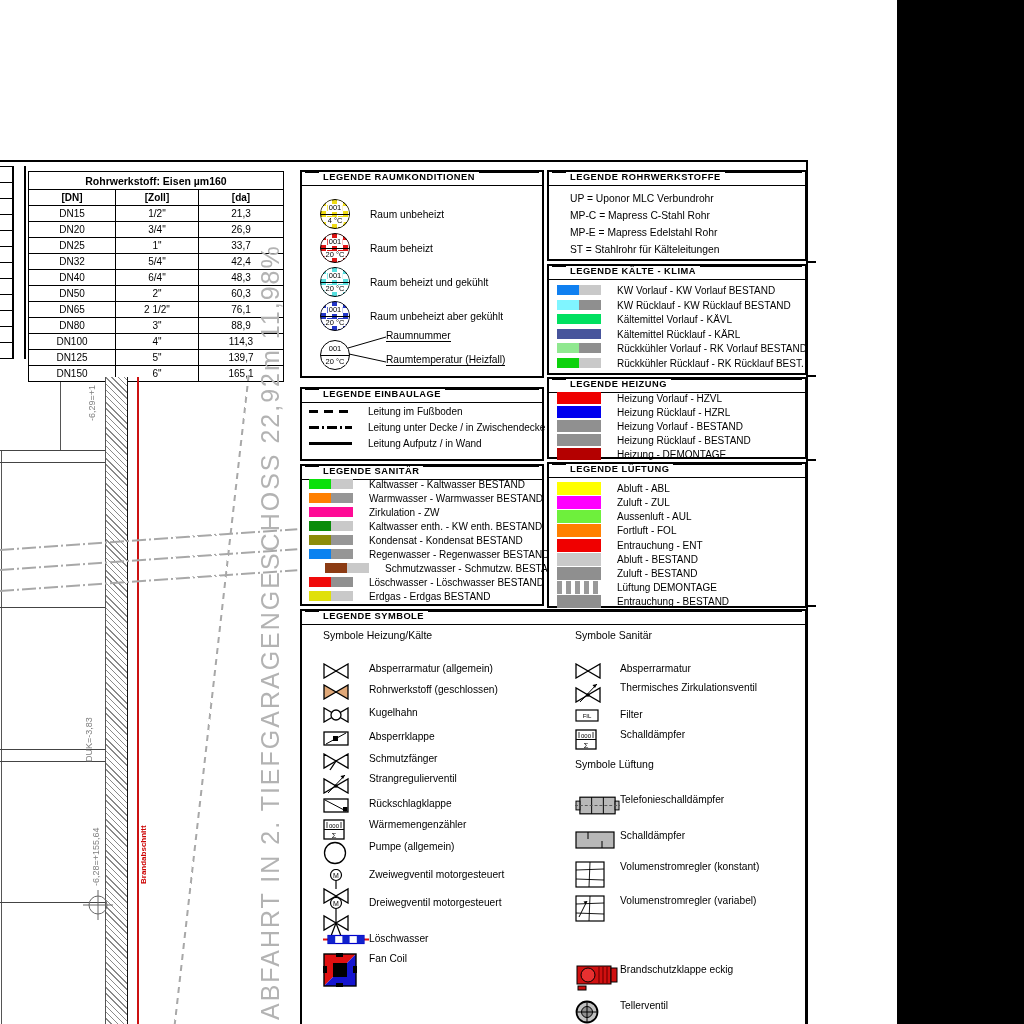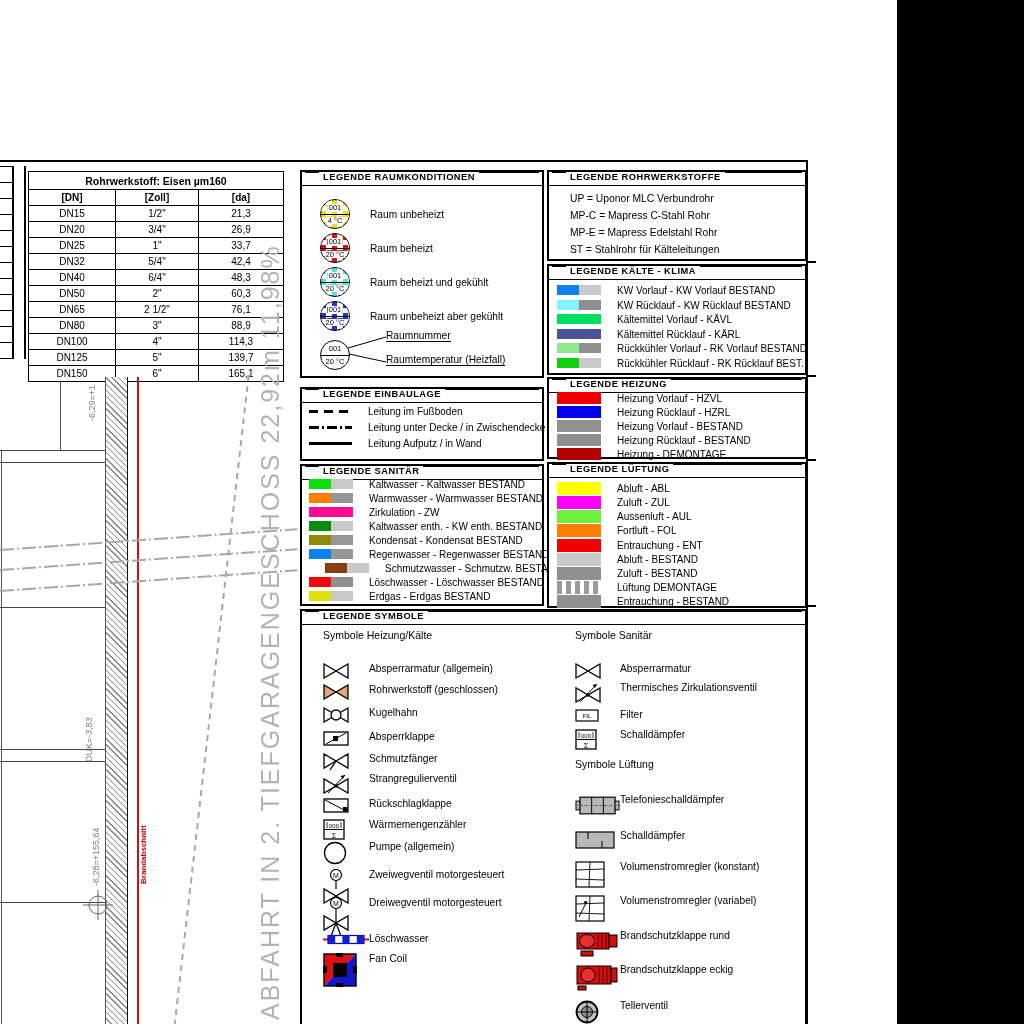--- a/index.html
+++ b/index.html
@@ -677,34 +677,20 @@
           <rect x="1" y="1" width="28" height="25" fill="#fff" stroke="#000" stroke-width="1.2"></rect>
           <line x1="15" y1="1" x2="14" y2="26" stroke="#000" stroke-width="0.9"></line>
           <line x1="1" y1="9" x2="29" y2="8" stroke="#000" stroke-width="0.9"></line>
           <line x1="1" y1="18" x2="29" y2="19" stroke="#000" stroke-width="0.9"></line>
           <line x1="4" y1="22" x2="12" y2="6" stroke="#000" stroke-width="1"></line>
           <path d="M12,6 l-3.5,0.5 l2,2.8 Z" fill="#000"></path>
         </svg>
       </span>
       <span class="slbl">Volumenstromregler (variabel)</span>
     </div>
-  <div class="srow" style="left:273px;top:319px">
-      <span class="sicon2">
-        <svg width="44" height="28" viewBox="0 0 44 28">
-          <rect x="2" y="3" width="32" height="16" fill="#d01010" stroke="#000" stroke-width="1"></rect>
-          <ellipse cx="12" cy="11" rx="7.5" ry="6.5" fill="#e83030" stroke="#000" stroke-width="1"></ellipse>
-          <line x1="23" y1="3" x2="23" y2="19" stroke="#700" stroke-width="1.2"></line>
-          <line x1="27" y1="3" x2="27" y2="19" stroke="#700" stroke-width="1.2"></line>
-          <line x1="31" y1="3" x2="31" y2="19" stroke="#700" stroke-width="1.2"></line>
-          <rect x="34" y="5" width="8" height="12" fill="#d01010" stroke="#000" stroke-width="1"></rect>
-          <rect x="6" y="21" width="12" height="5" fill="#d01010" stroke="#000" stroke-width="1"></rect>
-        </svg>
-      </span>
-      <span class="slbl">Brandschutzklappe rund</span>
-    </div>
   <div class="srow" style="left:273px;top:353px">
       <span class="sicon2">
         <svg width="44" height="27" viewBox="0 0 44 27">
           <rect x="2" y="2" width="34" height="18" fill="#d01010" stroke="#000" stroke-width="1"></rect>
           <circle cx="13" cy="11" r="7" fill="#e83030" stroke="#000" stroke-width="1"></circle>
           <line x1="24" y1="2" x2="24" y2="20" stroke="#700" stroke-width="1.2"></line>
           <line x1="28" y1="2" x2="28" y2="20" stroke="#700" stroke-width="1.2"></line>
           <line x1="32" y1="2" x2="32" y2="20" stroke="#700" stroke-width="1.2"></line>
           <rect x="36" y="4" width="6" height="14" fill="#d01010" stroke="#000" stroke-width="1"></rect>
           <rect x="3" y="22" width="8" height="4" fill="#d01010" stroke="#000" stroke-width="1"></rect>

